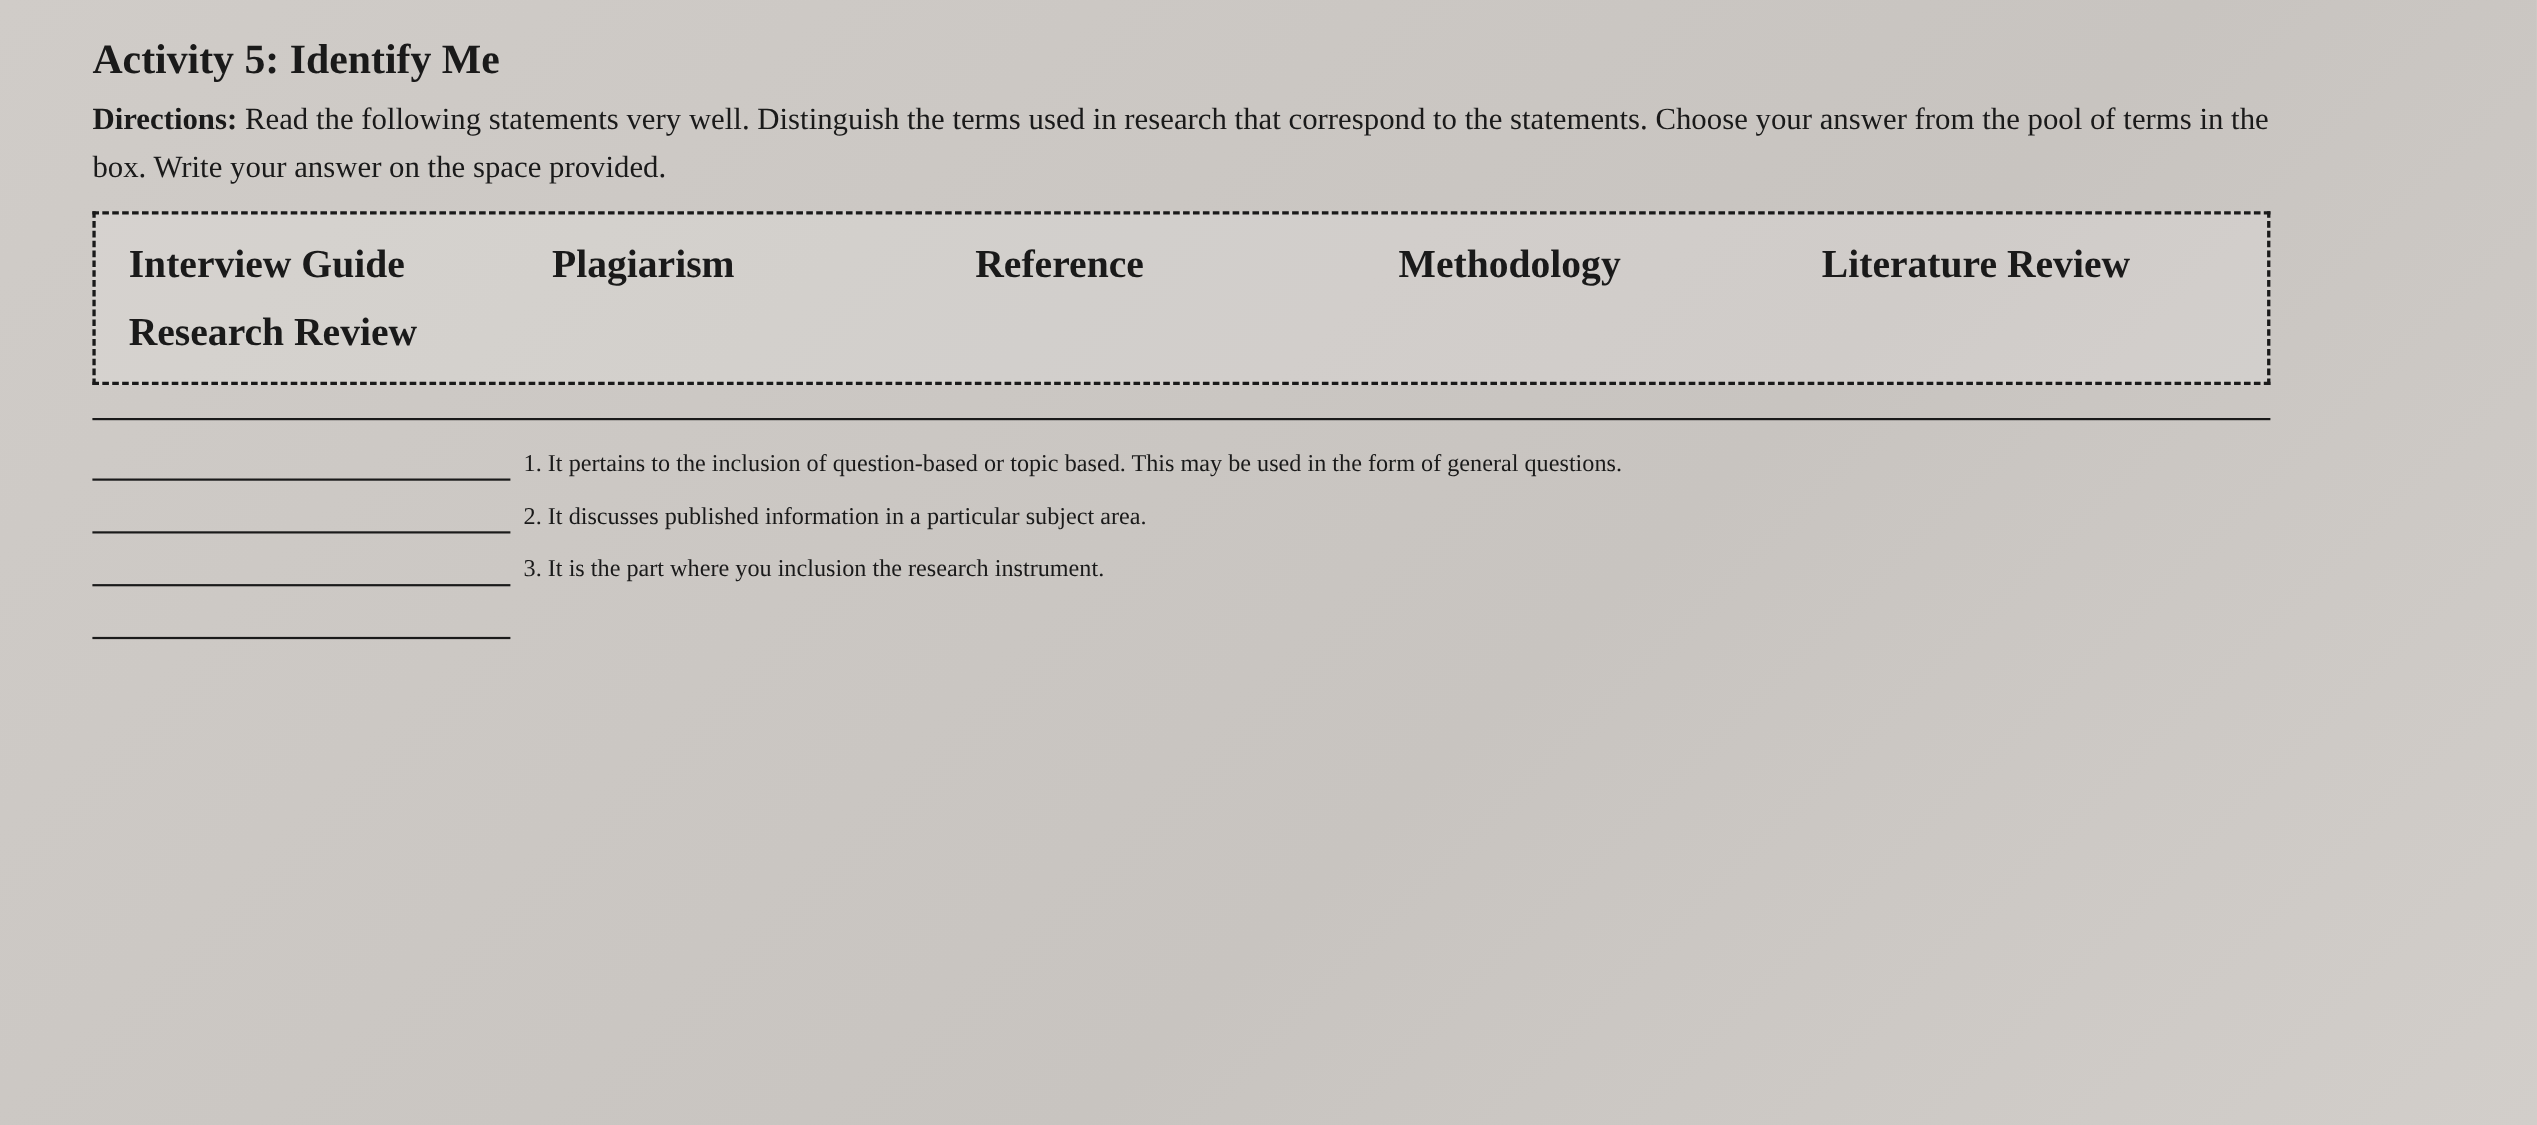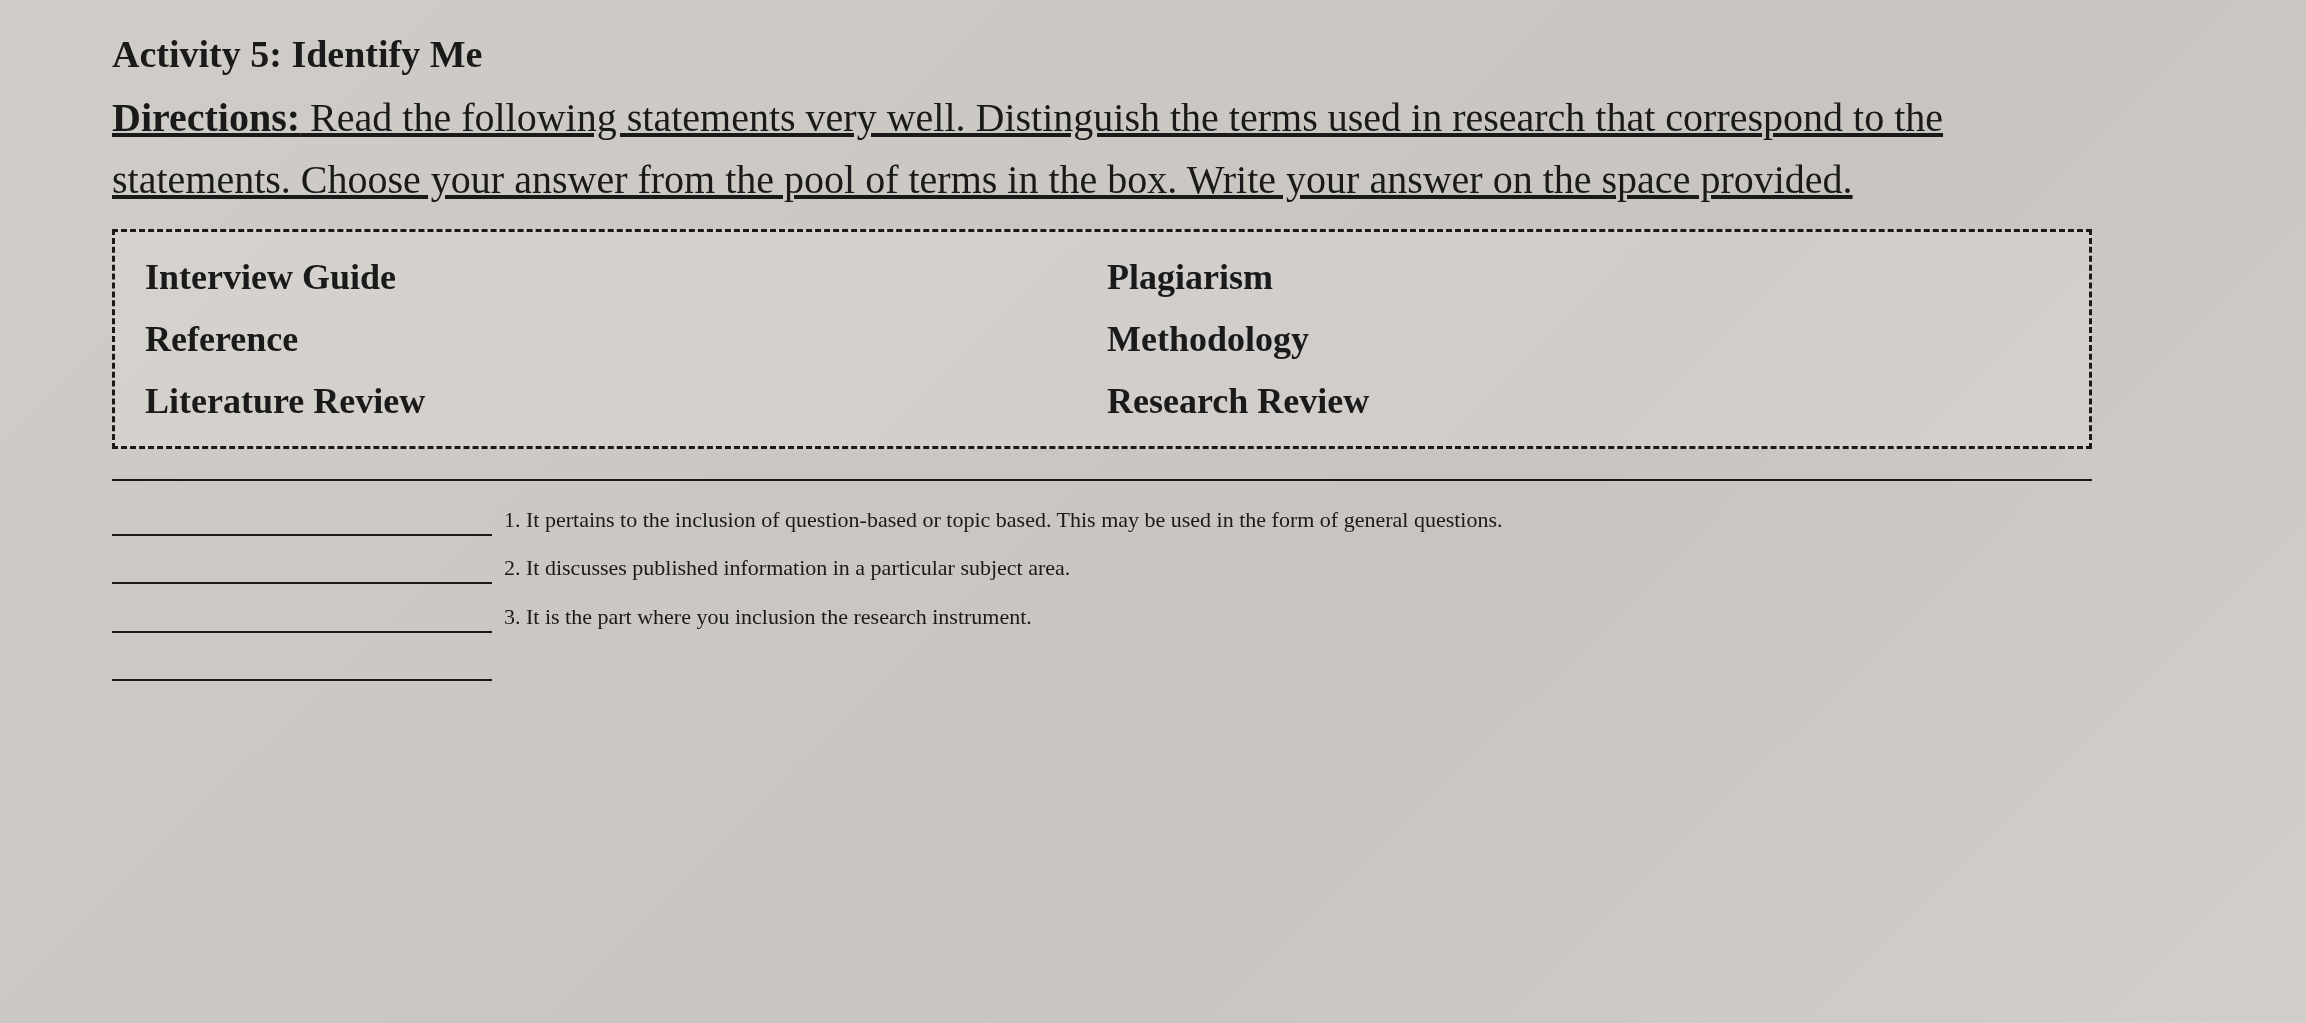--- a/index.html
+++ b/index.html
@@ -14,49 +14,48 @@
       background-color: #d4d0cc;
       font-family: 'Times New Roman', Times, serif;
       overflow: hidden;
       position: relative;
     }
 
     .page-container {
       width: 2306px;
       height: 1023px;
       background: linear-gradient(135deg, #d0ccc8 0%, #ccc8c4 30%, #c8c4c0 60%, #d2ceca 100%);
-      padding: 30px 60px 30px 112px;
+      padding: 30px 60px 30px 84px;
       position: relative;
     }
 
     .activity-title {
       font-size: 38px;
       font-weight: bold;
       color: #1a1a1a;
       margin-bottom: 8px;
       line-height: 1.3;
     }
 
     .directions-block {
-      font-size: 40px;
+      font-size: 28px;
       color: #1a1a1a;
       line-height: 1.55;
       margin-bottom: 18px;
       max-width: 2000px;
-      text-decoration: underline;
     }
 
     .directions-block .bold-label {
       font-weight: bold;
     }
 
     .terms-box {
       border: 3px dashed #1a1a1a;
       display: grid;
-      grid-template-columns: 1fr 1fr;
+      grid-template-columns: 1fr 1fr 1fr 1fr 1fr;
       grid-template-rows: auto auto;
       padding: 18px 40px 18px 30px;
       margin-bottom: 30px;
       max-width: 1980px;
       background: rgba(255,255,255,0.15);
       row-gap: 8px;
       column-gap: 20px;
     }
 
     .term-item {

